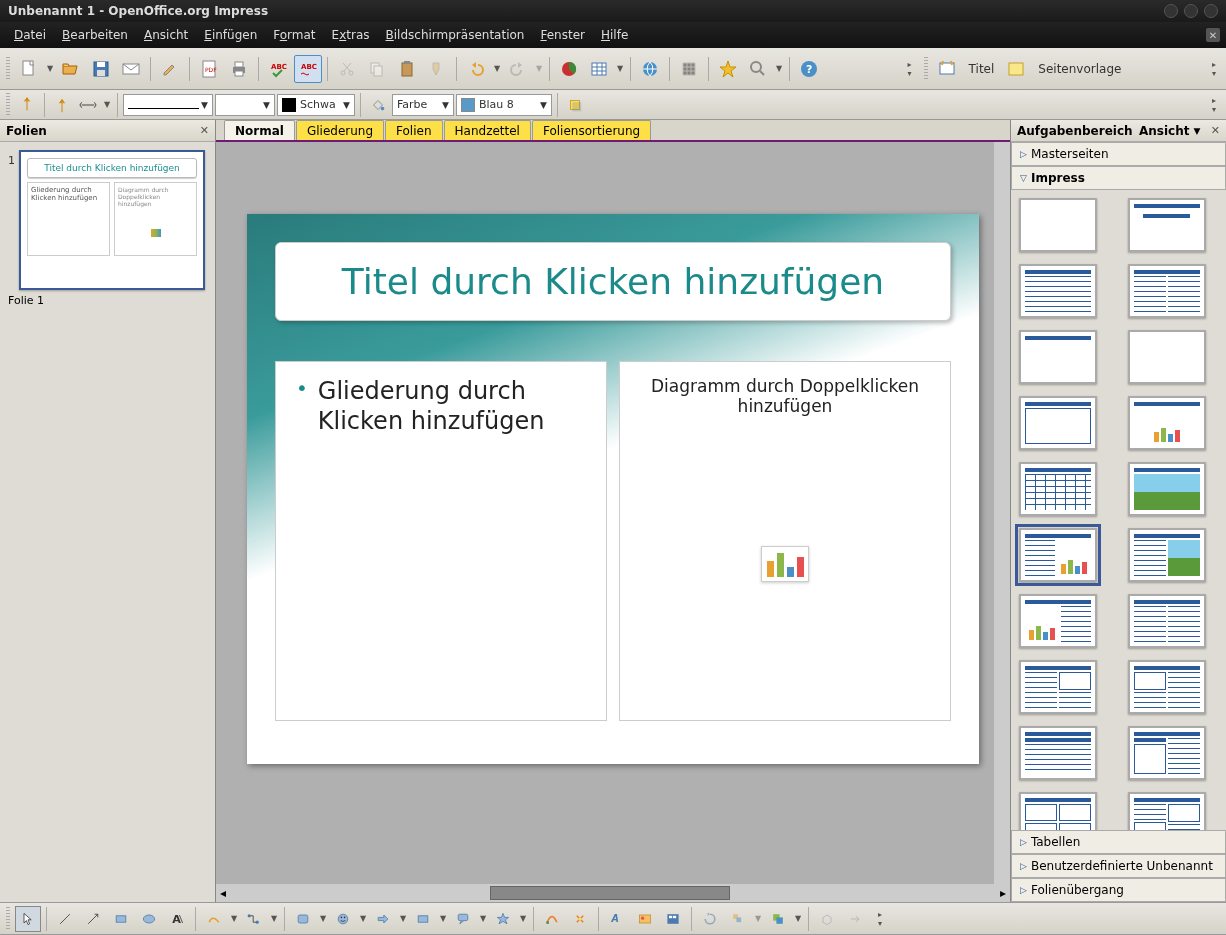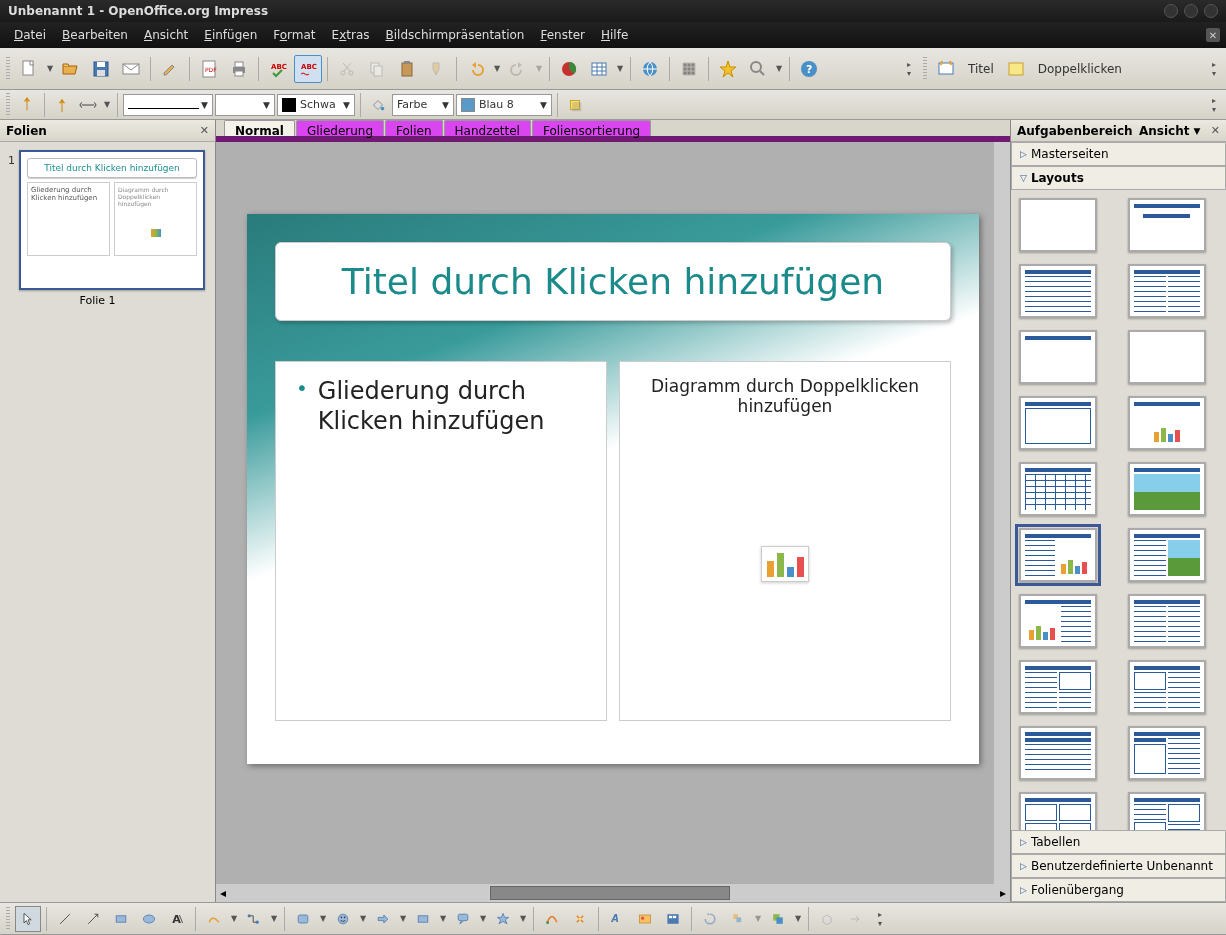--- a/index.html
+++ b/index.html
@@ -32,25 +32,25 @@
 .slides-panel { width:216px; background:linear-gradient(#e8e6e0,#d5d2c8); border-right:1px solid #888; display:flex; flex-direction:column; }
 .panel-header { height:22px; display:flex; align-items:center; padding:0 6px; font-weight:bold; font-size:12px; border-bottom:1px solid #aaa; background:linear-gradient(#ece9e0,#d8d5cb); }
 .panel-header .x { margin-left:auto; font-size:11px; color:#555; cursor:pointer; }
 .slide-thumbs { flex:1; padding:8px; overflow:auto; background:#dedcd4; }
 .thumb-wrap { display:flex; gap:4px; }
 .thumb-num { font-size:11px; color:#333; padding-top:4px;}
 .thumb { width:186px; height:140px; background:#fff; border:2px solid #3b5998; box-shadow:0 1px 2px rgba(0,0,0,.3); padding:6px; position:relative; }
 .thumb-title { font-size:9px; color:#1b9090; border:1px solid #bbb; padding:4px; text-align:center; border-radius:3px; margin-bottom:4px; box-shadow:0 1px 1px rgba(0,0,0,.2);}
 .thumb-body { display:flex; gap:4px; height:74px;}
 .thumb-col { border:1px solid #ccc; flex:1; font-size:7px; padding:3px; color:#555; }
-.thumb-label { text-align:center; padding:4px 20px 0 0; font-size:11px; }
+.thumb-label { text-align:left; padding:4px 20px 0 0; font-size:11px; }
 
 .center-area { flex:1; display:flex; flex-direction:column; background:#b0b0b0; position:relative; }
-.view-tabs { height:22px; display:flex; background:#d8d5cb; padding-left:8px; border-bottom:6px solid #701a75;}
-.vtab { padding:3px 10px; border:1px solid #999; border-bottom:none; background:#d946ef; font-size:12px; border-radius:2px 2px 0 0; margin-right:1px;}
+.view-tabs { height:22px; display:flex; background:#d8d5cb; padding-left:8px; border-bottom:2px solid #701a75;}
+.vtab { padding:3px 10px; border:1px solid #999; border-bottom:none; background:#fde047; font-size:12px; border-radius:2px 2px 0 0; margin-right:1px;}
 .vtab.active { background:#f4f2e9; font-weight:bold; }
 
 .editor { flex:1; overflow:auto; background:#b0b0b0; position:relative; padding:12px;}
 .slide { width:732px; height:550px; margin:60px auto 0; background:linear-gradient(160deg,#2a7b7b 0%,#3a9b9b 25%,#fff 45%,#fff 100%); box-shadow:2px 2px 6px rgba(0,0,0,.4); padding:28px; position:relative;}
 .slide-title-box { background:#fff; border:1px solid #ccc; border-radius:6px; box-shadow:2px 2px 4px rgba(0,0,0,.25); padding:18px; text-align:center; margin-bottom:40px;}
 .slide-title-box span { font-size:36px; color:#1b8a8a; }
 .slide-cols { display:flex; gap:12px; height:360px;}
 .outline-box,.chart-box { flex:1; background:#fff; border:1px solid #ccc; padding:14px 20px; }
 .outline-box { display:flex; }
 .bullet { color:#1b8a8a; font-size:20px; margin-right:10px; }
@@ -275,21 +275,21 @@
         <rect x="3" y="4" width="14" height="11" fill="#fff" stroke="#4a7ab0"></rect>
         <path d="M6 2l-1 4M14 2l1 4" stroke="#e8a030" stroke-width="2"></path>
       </svg>
     </div>
   <div class="text-btn">Titel</div>
   <div class="tbtn">
       <svg class="ico" viewBox="0 0 20 20">
         <rect x="3" y="4" width="14" height="12" fill="#f8e888" stroke="#c8a030"></rect>
       </svg>
     </div>
-  <div class="text-btn">Doppelklicken</div>
+  <div class="text-btn">Seitenvorlage</div>
   <div class="toolbar-more">▸<br>▾</div>
 </div>
 
 <div class="toolbar2">
   <span class="grip"></span>
   <div class="tbtn" style="width:24px;height:24px">
       <svg viewBox="0 0 20 20" width="18">
         <path d="M10 2v14M7 6l3-4 3 4" fill="#e8a030" stroke="#c88000"></path>
       </svg>
     </div>
@@ -414,21 +414,21 @@
       <span style="margin-left:auto">Ansicht</span>
       <span style="font-size:9px;margin:0 4px">▼</span>
       <span class="x">✕</span>
     </div>
     <div class="section-hdr">
         <span class="arrow">▷</span>
         <span>Masterseiten</span>
       </div>
     <div class="section-hdr open">
         <span class="arrow">▽</span>
-        <span>Layouts</span>
+        <span>Impress</span>
       </div>
     <div class="layouts-body">
       <div class="layout-thumb"></div>
       <div class="layout-thumb">
           <div class="lt-bar"></div>
           <div style="height:2px"></div>
           <div class="lt-half" style="width:70%;margin-left:15%"></div>
         </div>
       <div class="layout-thumb">
           <div class="lt-bar"></div>

